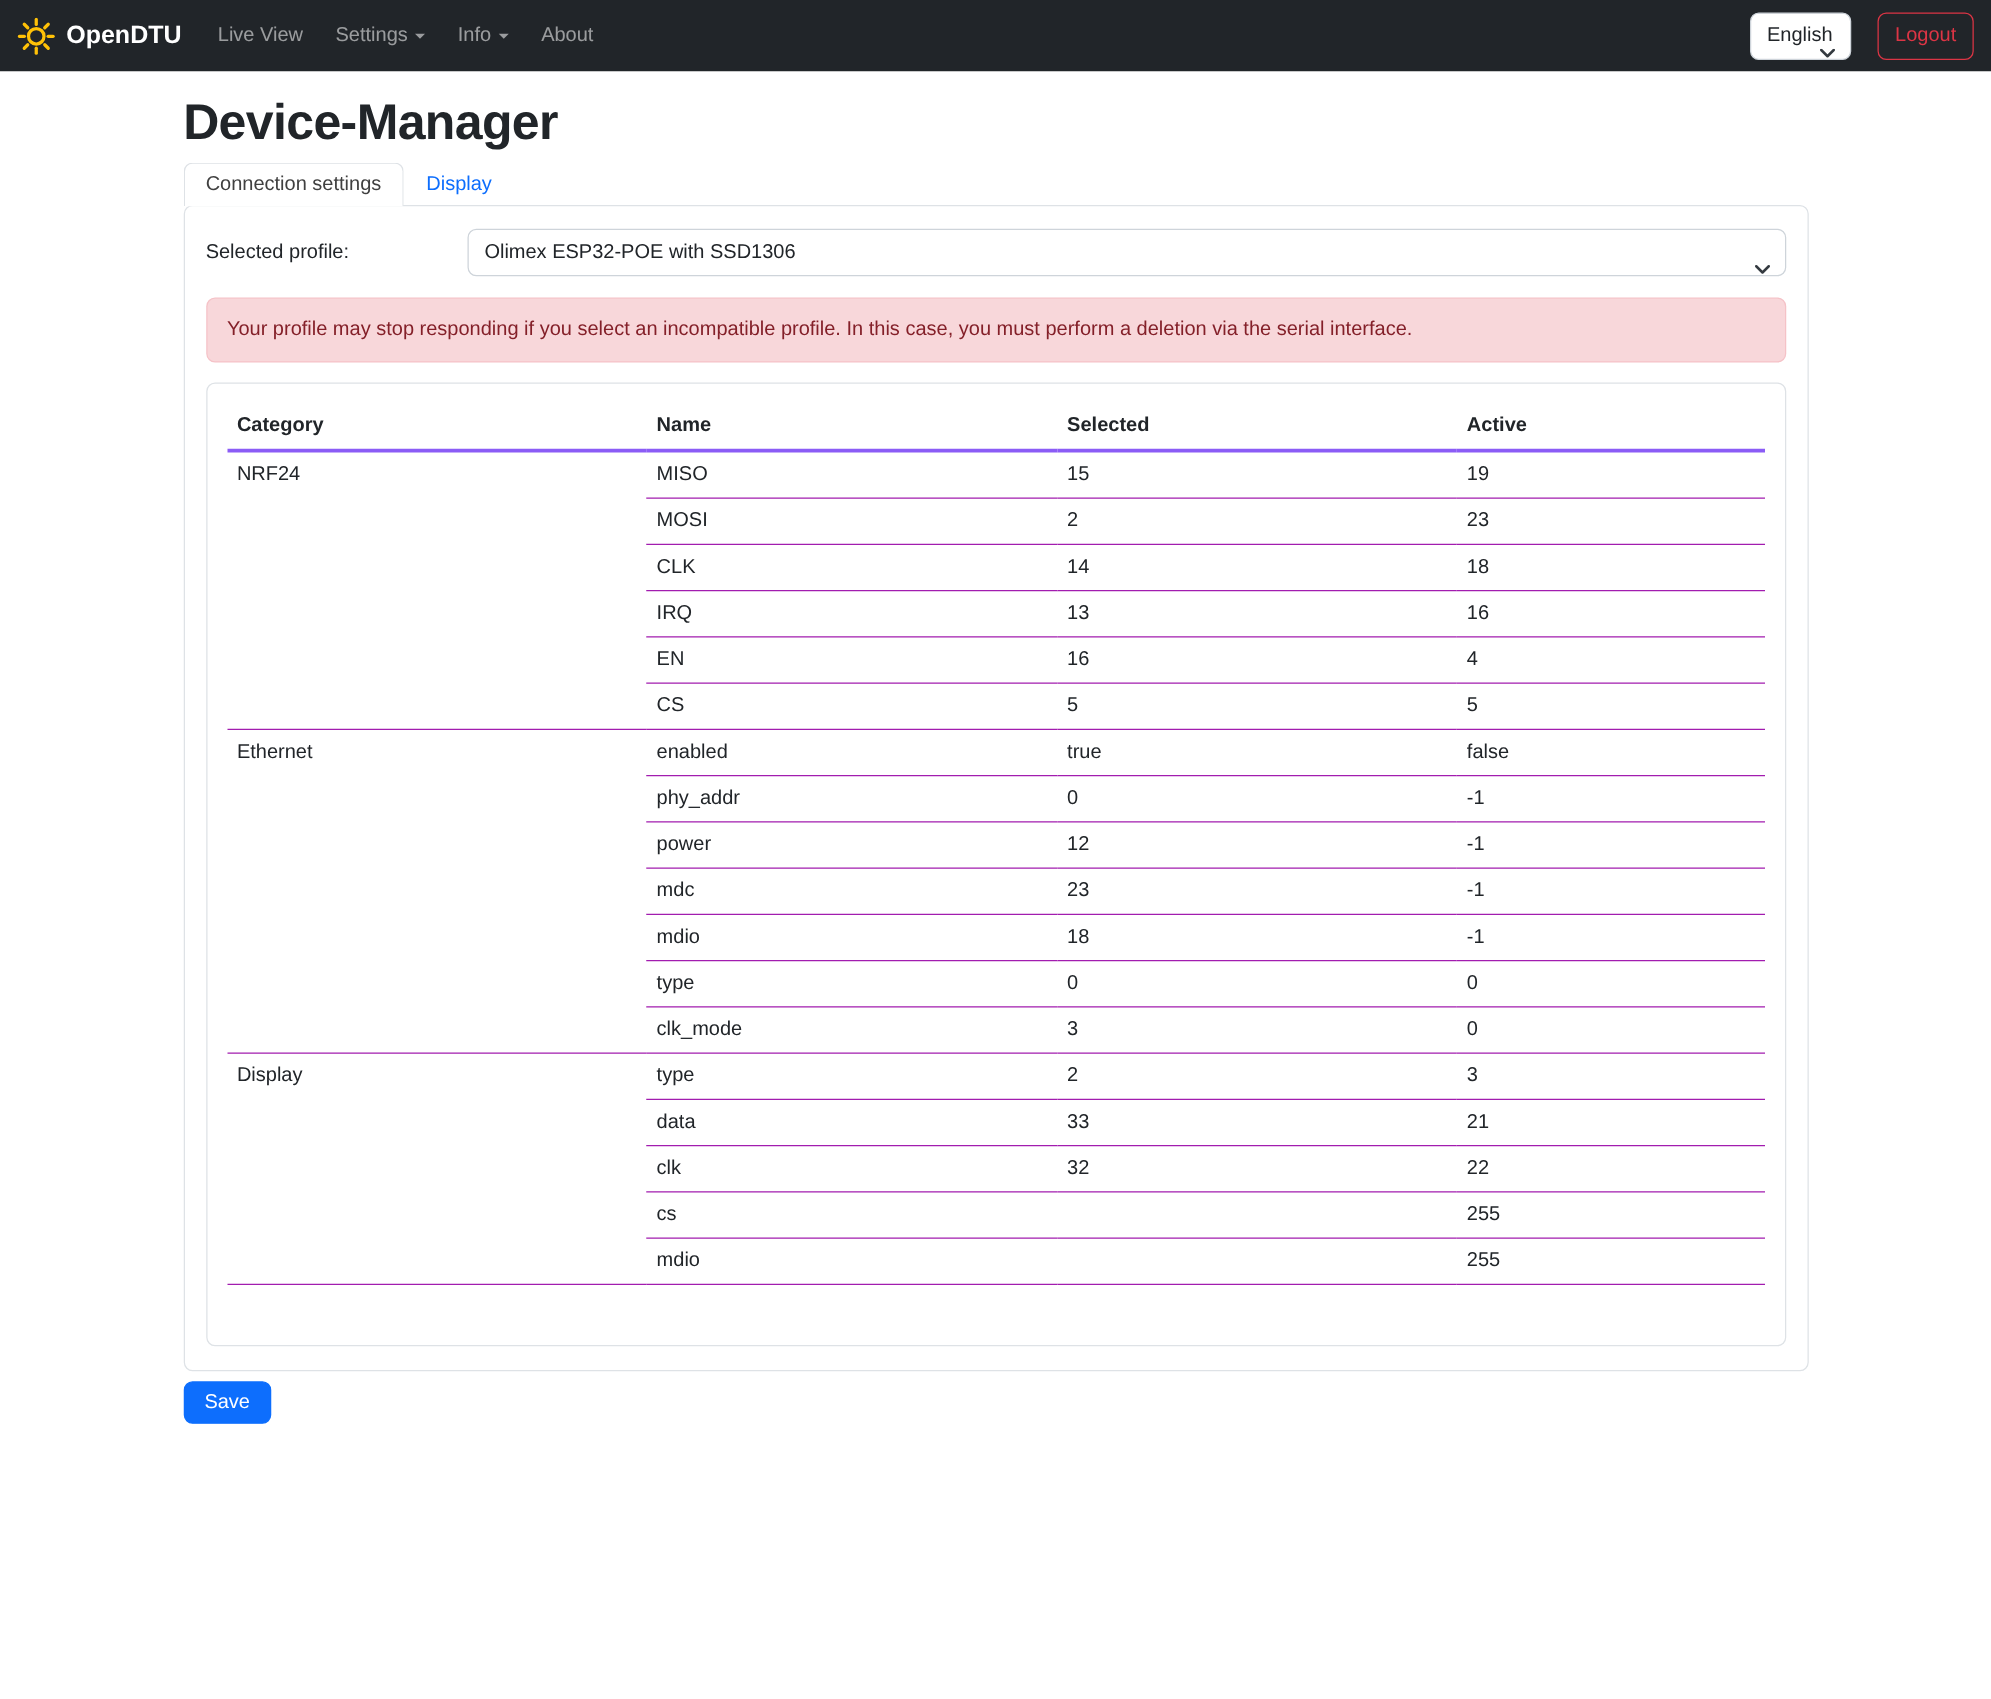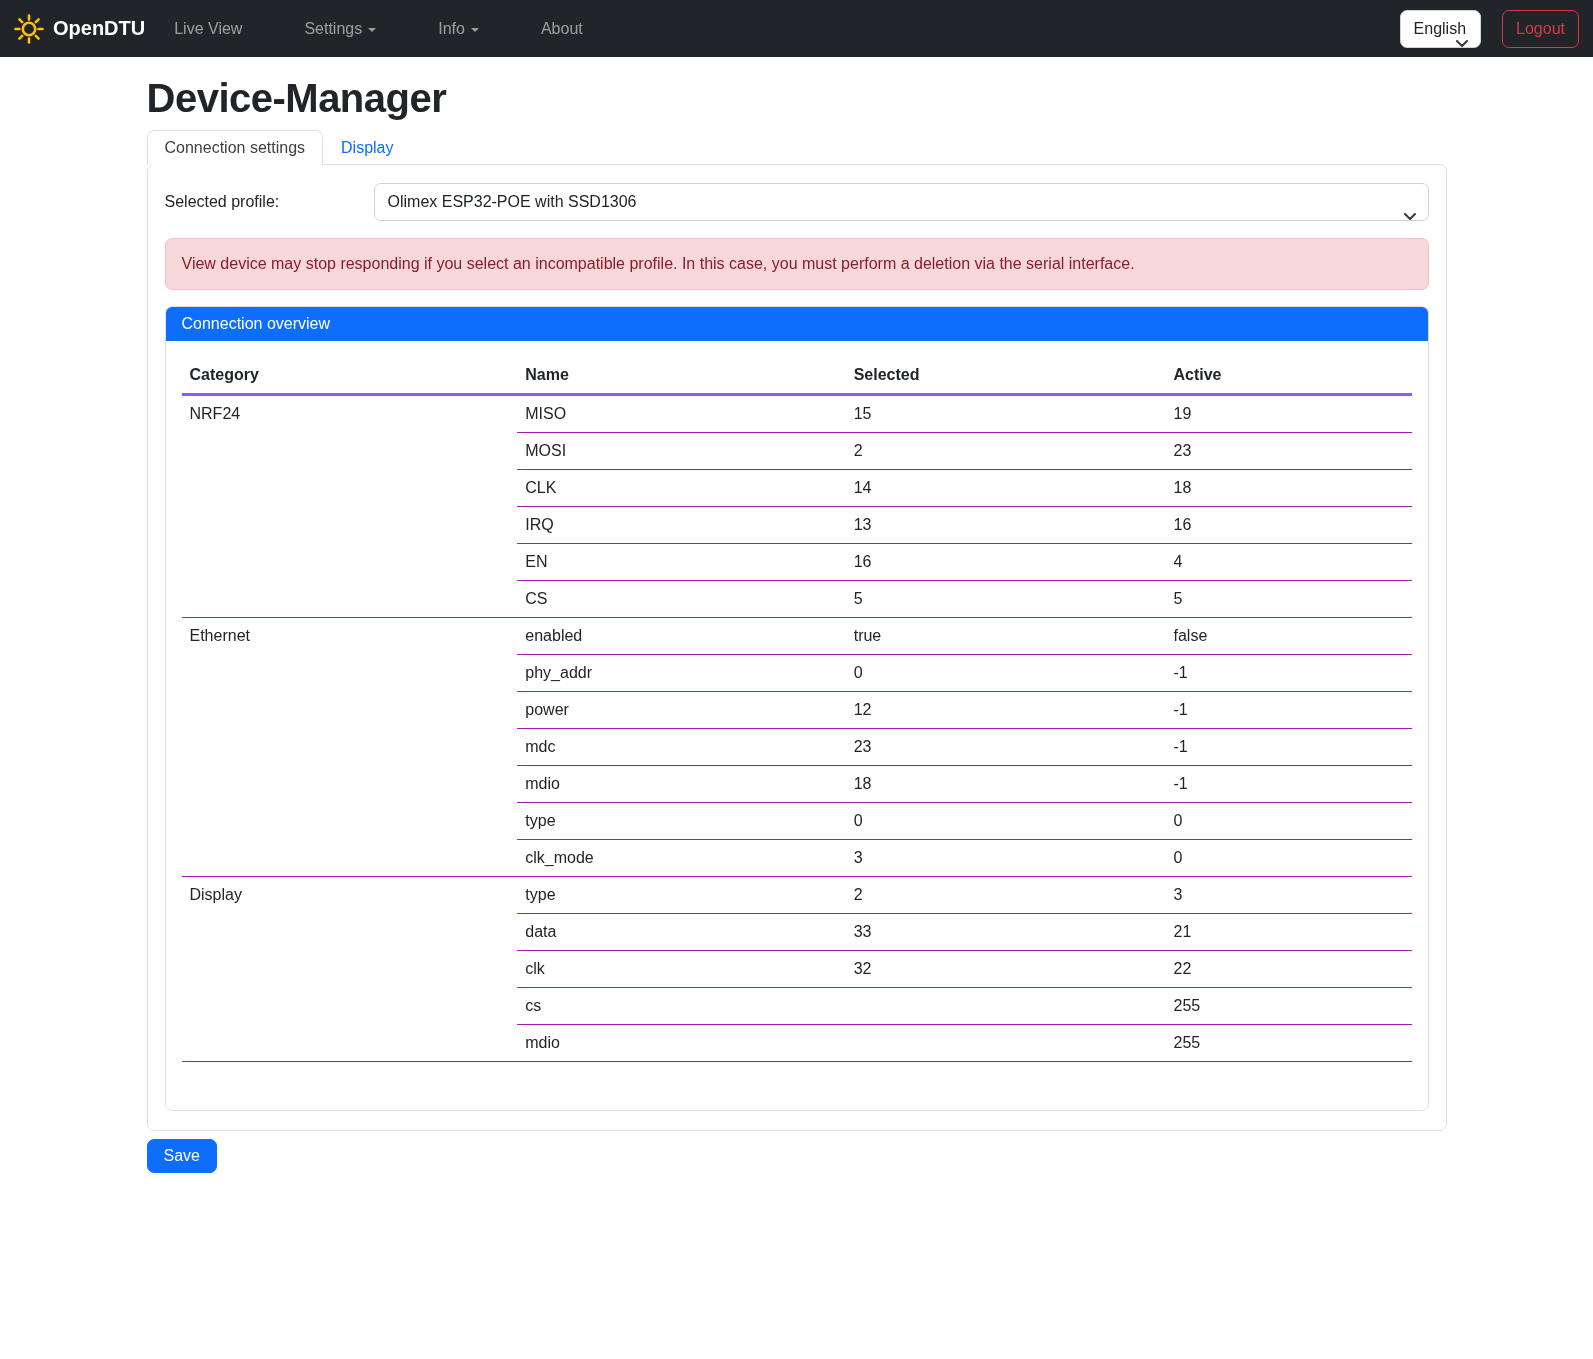--- a/index.html
+++ b/index.html
@@ -23,21 +23,21 @@
   .brand {
     display: flex;
     align-items: center;
     gap: 9px;
     color: #ffffff;
     font-size: 20px;
     font-weight: 600;
     padding-right: 16px;
     cursor: pointer;
   }
-  .nav-links { display: flex; align-items: center; gap: 36px; }
+  .nav-links { display: flex; align-items: center; }
   .nav-link {
     color: rgba(255,255,255,0.55);
     font-size: 16px;
     padding: 8px 13px;
     cursor: pointer;
     white-space: nowrap;
   }
   .caret {
     display: inline-block;
     margin-left: 6px;
@@ -246,24 +246,23 @@
       <div class="profile-select">
         <span>Olimex ESP32-POE with SSD1306</span>
         <span class="chev">
           <svg width="12" height="8" viewBox="0 0 12 8" fill="none" stroke="#343a40" stroke-width="2" stroke-linecap="round" stroke-linejoin="round">
               <polyline points="1,1 6,6 11,1"></polyline>
             </svg>
         </span>
       </div>
     </div>
 
-    <div class="alert-danger">View device may stop responding if you select an incompatible profile. In this case, you must perform a deletion via the serial interface.</div>
+    <div class="alert-danger">Your profile may stop responding if you select an incompatible profile. In this case, you must perform a deletion via the serial interface.</div>
 
     <div class="overview-card">
-      <div class="overview-header">Connection overview</div>
       <div class="overview-body">
         <table class="conn-table">
           <colgroup>
               <col class="c1">
               <col class="c2">
               <col class="c3">
               <col class="c4">
             </colgroup>
           <thead>
               <tr id="conn-thead-row">

